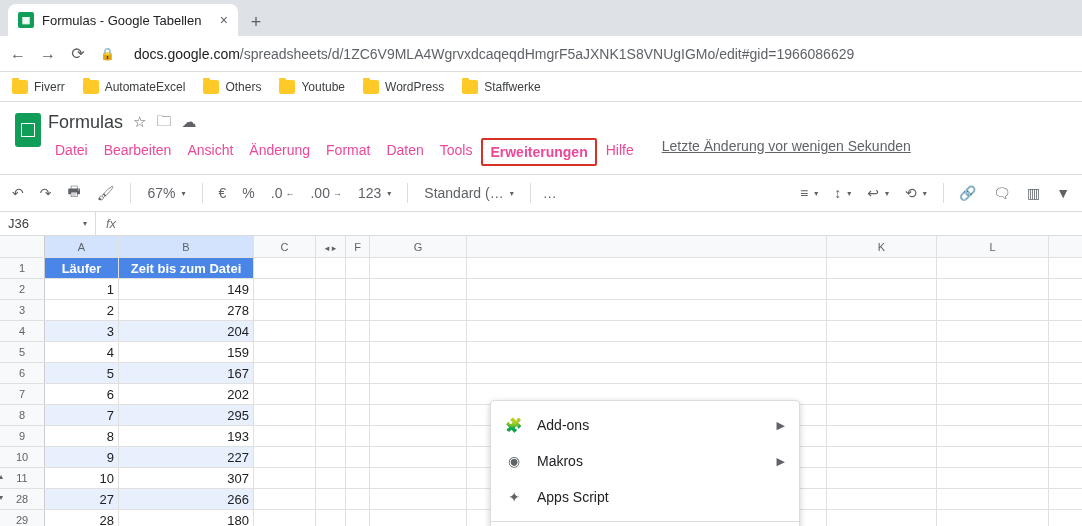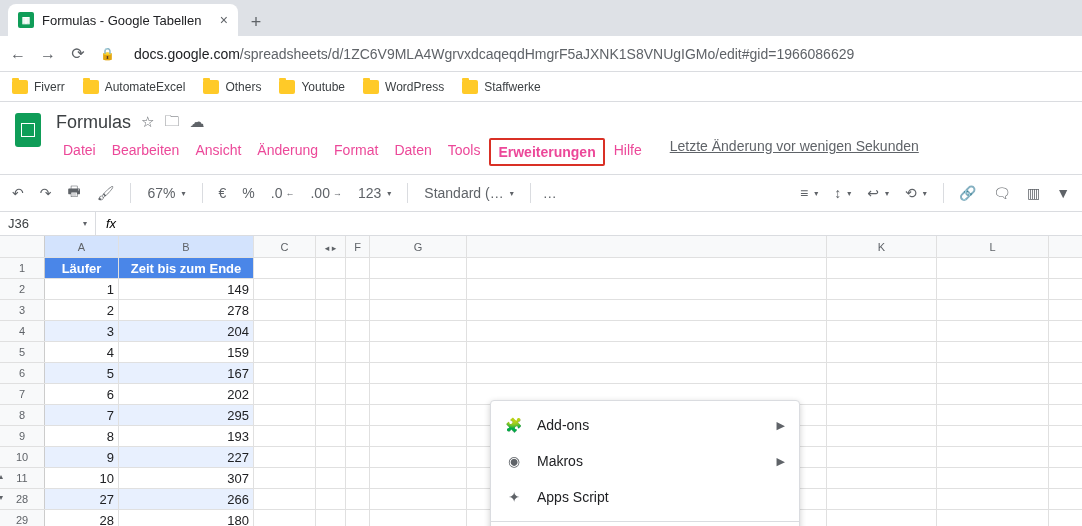--- a/index.html
+++ b/index.html
@@ -17,21 +17,21 @@
   .addr { flex:1; color:#5f6368; font-size:14px; margin-left:6px;}
   .addr .dark{ color:#202124;}
   .lock { font-size:12px;}
 
   .bookmarks { height: 30px; background:#fff; display:flex; align-items:center; padding: 0 12px; gap:18px; border-bottom:1px solid #dadce0;}
   .bm { display:flex; align-items:flex-end; gap:6px; font-size:12px; color:#3c4043;}
   .bm .folder-icon { width:16px; height:14px; background:#ffca28; border-radius:2px; position:relative;}
   .bm .folder-icon::before{content:"";position:absolute;top:-2px;left:0;width:7px;height:3px;background:#ffca28;border-radius:1px;}
 
   
-  .sheets-head { display:flex; padding: 8px 8px 0 8px; gap:8px;}
+  .sheets-head { display:flex; padding: 8px 8px 0 8px; gap:0;}
   .sheets-logo { width:40px; height:40px; display:flex; align-items:center; justify-content:center;}
   .sheets-logo-box { width:26px; height:34px; background:#0f9d58; border-radius:3px; display:flex; align-items:center; justify-content:center;}
   .sheets-logo-grid { width:14px; height:14px; border:1.5px solid #fff; display:grid; grid-template-columns:1fr 1fr; grid-template-rows:1fr 1fr;}
   .sheets-logo-grid::before,.sheets-logo-grid::after{content:"";}
 
   .doc-title-row { display:flex; align-items:center; gap:10px; height:24px;}
   .doc-title { font-size:18px; color:#3c4043;}
   .title-ico { color:#5f6368; font-size:15px;}
 
   .menubar { display:flex; gap:2px; margin-top:4px;}
@@ -43,21 +43,21 @@
   .toolbar { height:38px; border-top:1px solid #dadce0; border-bottom:1px solid #dadce0; margin-top:8px; display:flex; align-items:center; padding:0 8px; gap:8px; color:#5f6368; font-size:14px;}
   .tb-sep { width:1px; height:20px; background:#dadce0; margin:0 4px;}
   .tb-btn { padding:0 4px; display:flex; align-items:center; gap:3px;}
   .tb-drop::after{content:"▾"; font-size:8px; margin-left:3px; color:#5f6368;}
   .tb-right { margin-left:auto; display:flex; align-items:center; gap:8px;}
 
   
   .fxrow { height:24px; border-bottom:1px solid #dadce0; display:flex; align-items:center;}
   .namebox { width:96px; border-right:1px solid #dadce0; height:100%; display:flex; align-items:center; padding:0 8px; font-size:13px; color:#3c4043;}
   .namebox::after{content:"▾"; font-size:8px; margin-left:auto; color:#5f6368;}
-  .fxlabel { padding:0 10px; color:#000000; font-style:italic; font-size:13px;}
+  .fxlabel { padding:0 10px; color:#737373; font-style:italic; font-size:13px;}
 
   
   .grid { position:relative;}
   .cols { display:flex; height:22px; background:#f8f9fa; border-bottom:1px solid #e0e0e0;}
   .rowhdr-corner { width:45px; border-right:1px solid #ccc;}
   .colhdr { border-right:1px solid #e0e0e0; text-align:center; font-size:11px; color:#5f6368; line-height:22px; position:relative;}
   .colhdr.sel { background:#d3e3fd;}
   .arrows { display:inline-flex; align-items:center; font-size:9px; color:#5f6368; padding:0 2px;}
 
   .row { display:flex; height:21px; border-bottom:1px solid #e0e0e0;}
@@ -199,21 +199,21 @@
     <div class="colhdr cF">F</div>
     <div class="colhdr cG">G</div>
     <div class="colhdr" style="width:360px"></div>
     <div class="colhdr cK">K</div>
     <div class="colhdr cL">L</div>
   </div>
   <div id="rows-container">
       <div class="row">
         <div class="rownum">1</div>
         <div class="cell cA hdr">Läufer</div>
-        <div class="cell cB hdr">Zeit bis zum Ende</div>
+        <div class="cell cB hdr">Zeit bis zum Datei</div>
         <div class="cell cC"></div>
         <div class="cell" style="width: 30px;"></div>
         <div class="cell cF"></div>
         <div class="cell cG"></div>
         <div class="cell" style="width: 360px;"></div>
         <div class="cell cK"></div>
         <div class="cell cL"></div>
       </div>
       <div class="row">
         <div class="rownum">2</div>

